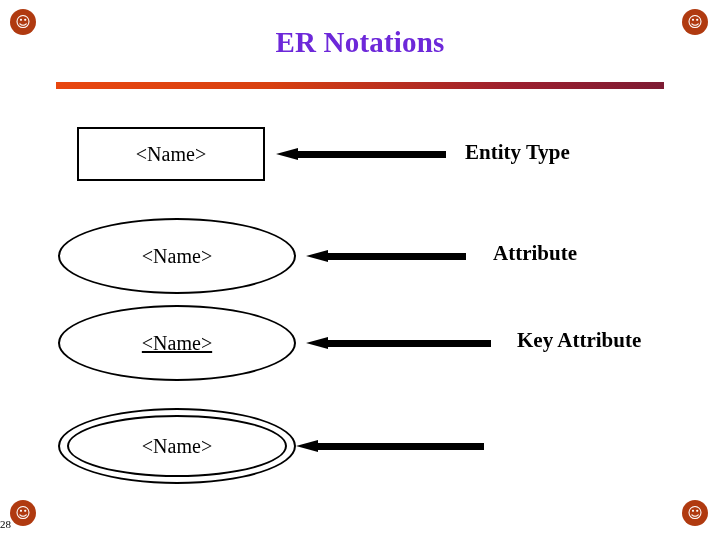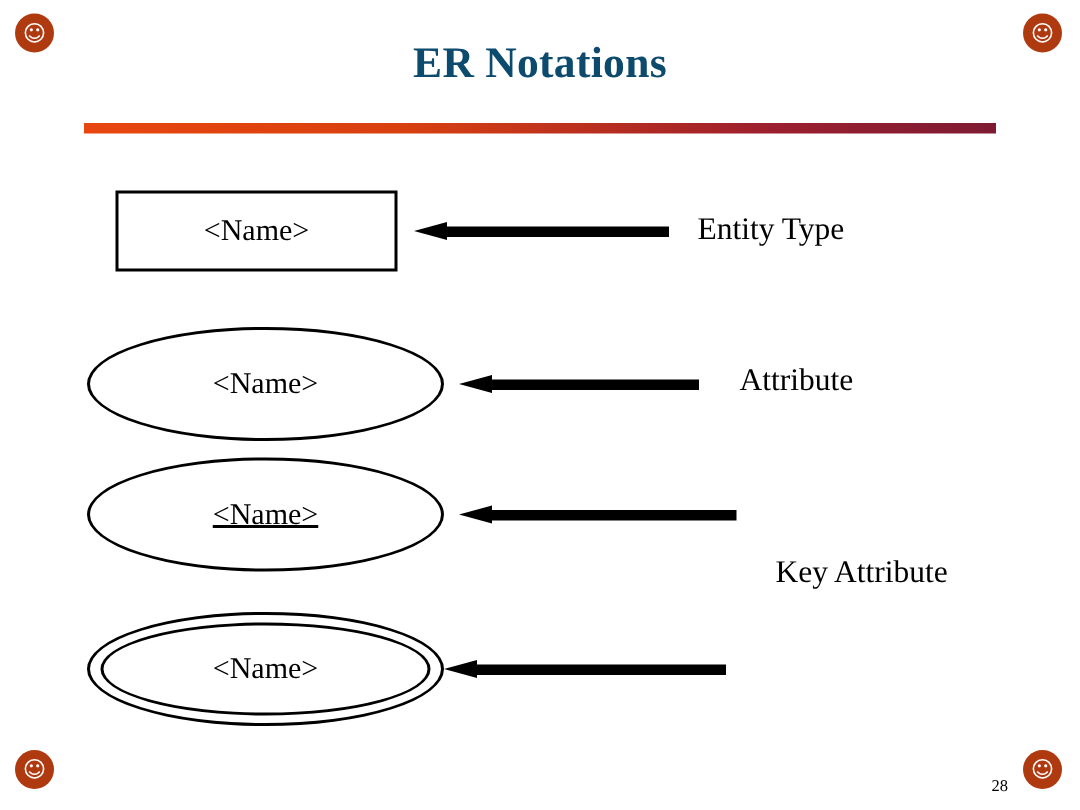--- a/index.html
+++ b/index.html
@@ -36,21 +36,21 @@
 
   
   .slide-title {
     position: absolute;
     left: 0;
     top: 26px;
     width: 720px;
     text-align: center;
     font-size: 29px;
     font-weight: bold;
-    color: #0c4a6e;
+    color: #6d28d9;
     letter-spacing: 0.2px;
   }
 
   .title-rule {
     position: absolute;
     left: 56px;
     top: 82px;
     width: 608px;
     height: 7px;
     background: linear-gradient(to right, #e8460f 0%, #d8400f 35%, #9c1f2e 75%, #7d1b33 100%);
@@ -152,36 +152,36 @@
   .arrow-2 .shaft { width: 140px; }
   .arrow-3 { left: 306px; top: 32px; width: 185px; }
   .arrow-3 .shaft { width: 165px; }
   .arrow-4 { left: 296px; top: 32px; width: 188px; }
   .arrow-4 .shaft { width: 168px; }
 
   
   .callout {
     position: absolute;
     font-size: 21px;
-    font-weight: normal;
+    font-weight: bold;
     color: #000000;
     line-height: 1.25;
   }
   .callout-1 { left: 465px; top: 16px; }
   .callout-2 { left: 493px; top: 22px; }
-  .callout-3 { left: 517px; top: 22px; margin-top: 41px; }
+  .callout-3 { left: 517px; top: 22px; }
   .callout-4 { left: 507px; top: 11px; width: 190px; }
 
   
   .page-number {
     position: absolute;
     left: 0;
     bottom: 10px;
     width: 672px;
-    text-align: right;
+    text-align: left;
     font-size: 11px;
     color: #000000;
     margin-top: 30px;
   }
 </style>
 </head>
 <body>
 
 <div class="corner-icon corner-tl">☺</div>
 <div class="corner-icon corner-tr">☺</div>

